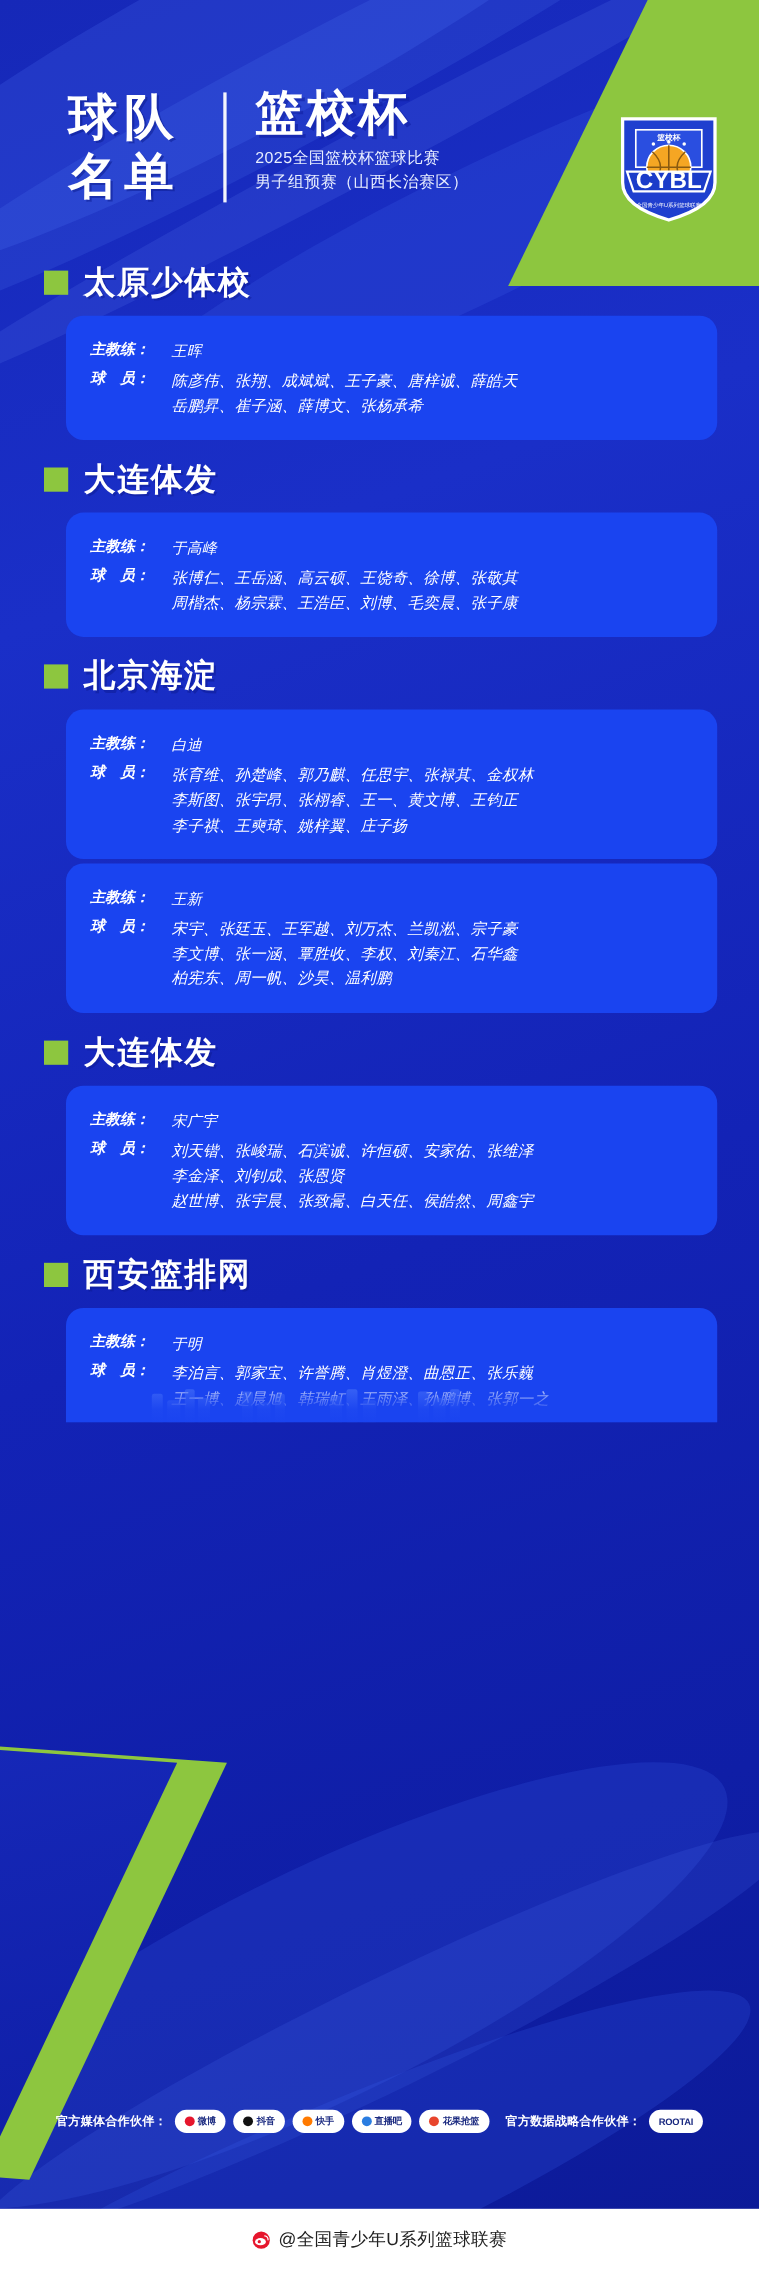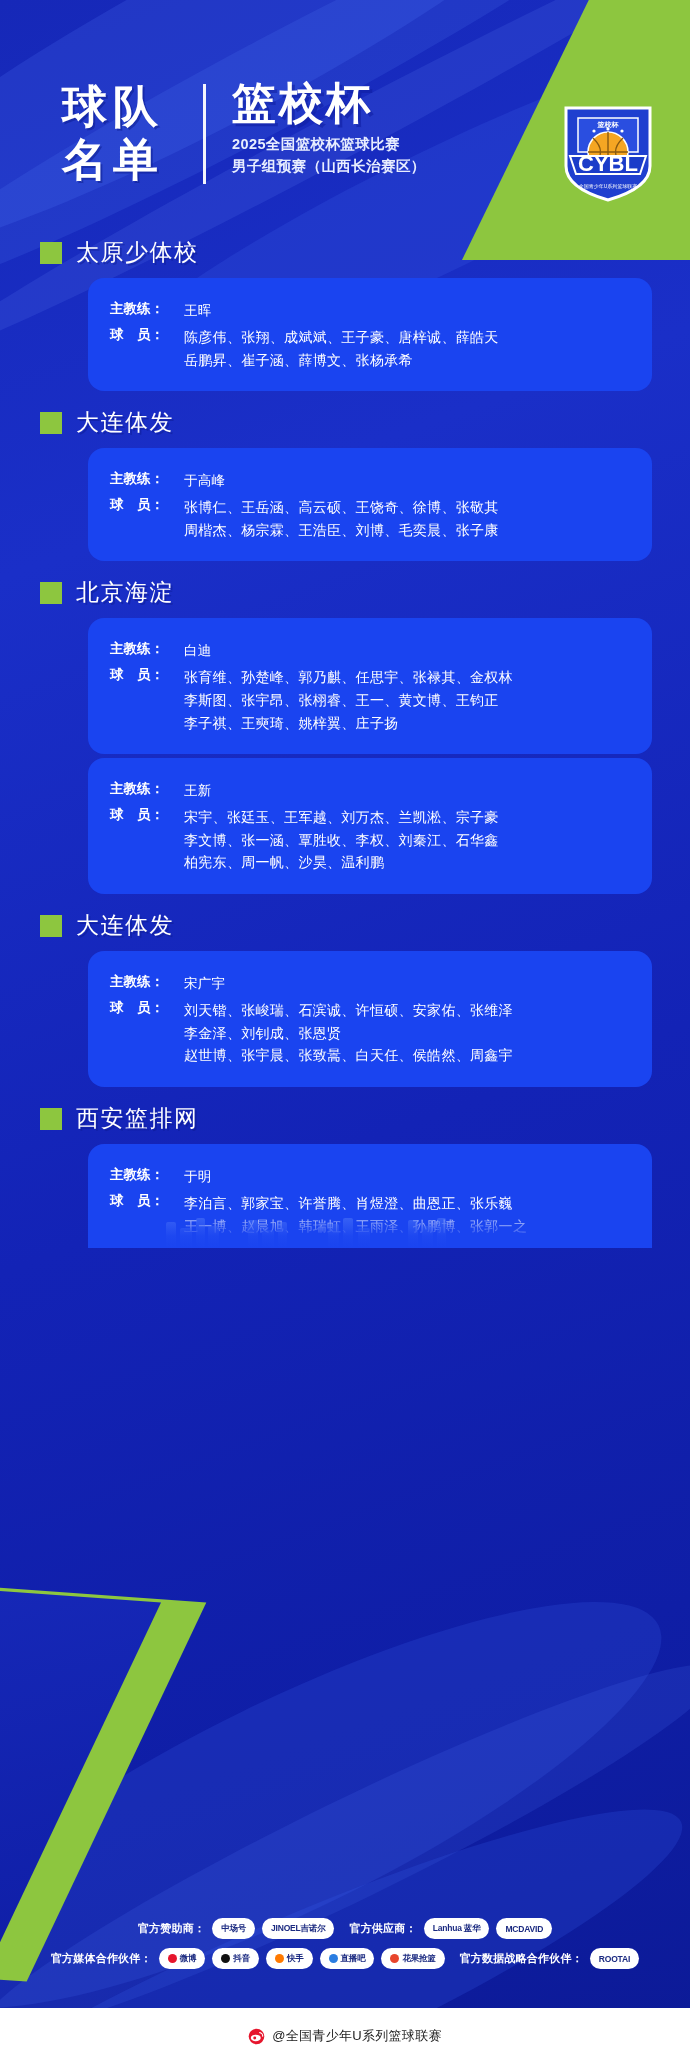--- a/index.html
+++ b/index.html
@@ -49,37 +49,38 @@
   .h-left .line {
     color: #ffffff; font-size: 45px; font-weight: bold; letter-spacing: 6px;
     line-height: 1.18; text-shadow: 2px 2px 0 rgba(10,25,140,.5);
   }
   .h-divider { position: absolute; left: 157px; top: 6px; width: 3px; height: 100px; background: #ffffff; opacity: .95; }
   .h-right { position: absolute; left: 186px; top: 0; }
   .h-title {
     color: #fff; font-size: 44px; font-weight: bold; letter-spacing: 3px; line-height: 1.14;
     text-shadow: 3px 3px 0 rgba(15,30,160,.55);
   }
-  .h-sub { color: #e8eeff; font-size: 14.5px; font-weight: bold; letter-spacing: .4px; line-height: 1.52; margin-top: 5px; }
+  .h-sub { color: #e8eeff; font-size: 14.5px; font-weight: normal; letter-spacing: .4px; line-height: 1.52; margin-top: 5px; }
 
   
   .logo-wrap { position: absolute; right: 34px; top: 100px; width: 96px; height: 104px; }
 
   
   .teams { position: absolute; top: 225px; left: 0; right: 0; }
   .team { margin-bottom: 4px; }
   .team-head { display: flex; align-items: center; padding: 12px 0 10px 40px; }
   .team-sq { width: 22px; height: 22px; background: #8dc63f; margin-right: 14px; flex: 0 0 auto; }
-  .team-name { color: #fff; font-size: 23px; font-weight: normal; letter-spacing: 1.5px; text-shadow: 2px 2px 0 rgba(10,25,140,.45); }
+  .team-name { color: #fff; font-size: 29px; font-weight: bold; letter-spacing: 1.5px; text-shadow: 2px 2px 0 rgba(10,25,140,.45); }
   .card {
-    margin: 0 38px 0 88px;
+    margin: 0 38px 0 60px;
     background: #1a44f0;
     border-radius: 16px;
     padding: 22px 10px 20px 22px;
     position: relative;
+    font-style: italic;
   }
   .card.last { border-radius: 16px 16px 0 0; padding-bottom: 0; overflow: hidden; }
   .row { display: flex; align-items: flex-start; margin-bottom: 4px; }
   .row:last-child { margin-bottom: 0; }
   .lbl {
     color: #ffffff; font-size: 13.5px; font-weight: bold; flex: 0 0 auto;
     width: 74px; letter-spacing: 0; white-space: pre;
   }
   .val { color: #ffffff; font-size: 14px; line-height: 1.62; font-weight: normal; letter-spacing: .3px; }
   .val.small { font-size: 13.5px; }
@@ -104,21 +105,21 @@
     white-space: nowrap; letter-spacing: -.2px;
   }
   .pill .dot { display:inline-block; width:9px; height:9px; border-radius:50%; margin-right:3px; flex:0 0 auto; }
 
   
   .botbar {
     position: absolute; left: 0; right: 0; bottom: 0; height: 56px;
     background: #ffffff; display: flex; align-items: center; justify-content: center;
   }
   .wb-icon { width: 17px; height: 17px; margin-right: 7px; }
-  .botbar span { color: #222; font-size: 13px; letter-spacing: .3px; }
+  .botbar span { color: #222; font-size: 16px; letter-spacing: .3px; }
 </style>
 </head>
 <body>
 
 <div class="poster">
 
   <div class="stripe s1"></div>
   <div class="stripe s2"></div>
   <div class="stripe s3"></div>
   <div class="stripe s4"></div>
@@ -291,28 +292,20 @@
         <div class="bar-deco" style="left:334px;width:11px;height:22px"></div>
         <div class="bar-deco" style="left:349px;width:9px;height:30px"></div>
         <div class="fade-mask"></div>
       </div>
     </div>
 
   </div>
 
   <div class="footer">
     <div class="frow">
-      <span class="flabel">官方赞助商：</span>
-      <span class="pill">中场号</span>
-      <span class="pill">JINOEL吉诺尔</span>
-      <span class="flabel" style="margin-left:8px">官方供应商：</span>
-      <span class="pill">Lanhua 蓝华</span>
-      <span class="pill">MCDAVID</span>
-    </div>
-    <div class="frow">
       <span class="flabel">官方媒体合作伙伴：</span>
       <span class="pill">
           <i class="dot" style="background:#e6162d"></i>
           <span>微博</span>
         </span>
       <span class="pill">
           <i class="dot" style="background:#111"></i>
           <span>抖音</span>
         </span>
       <span class="pill">

